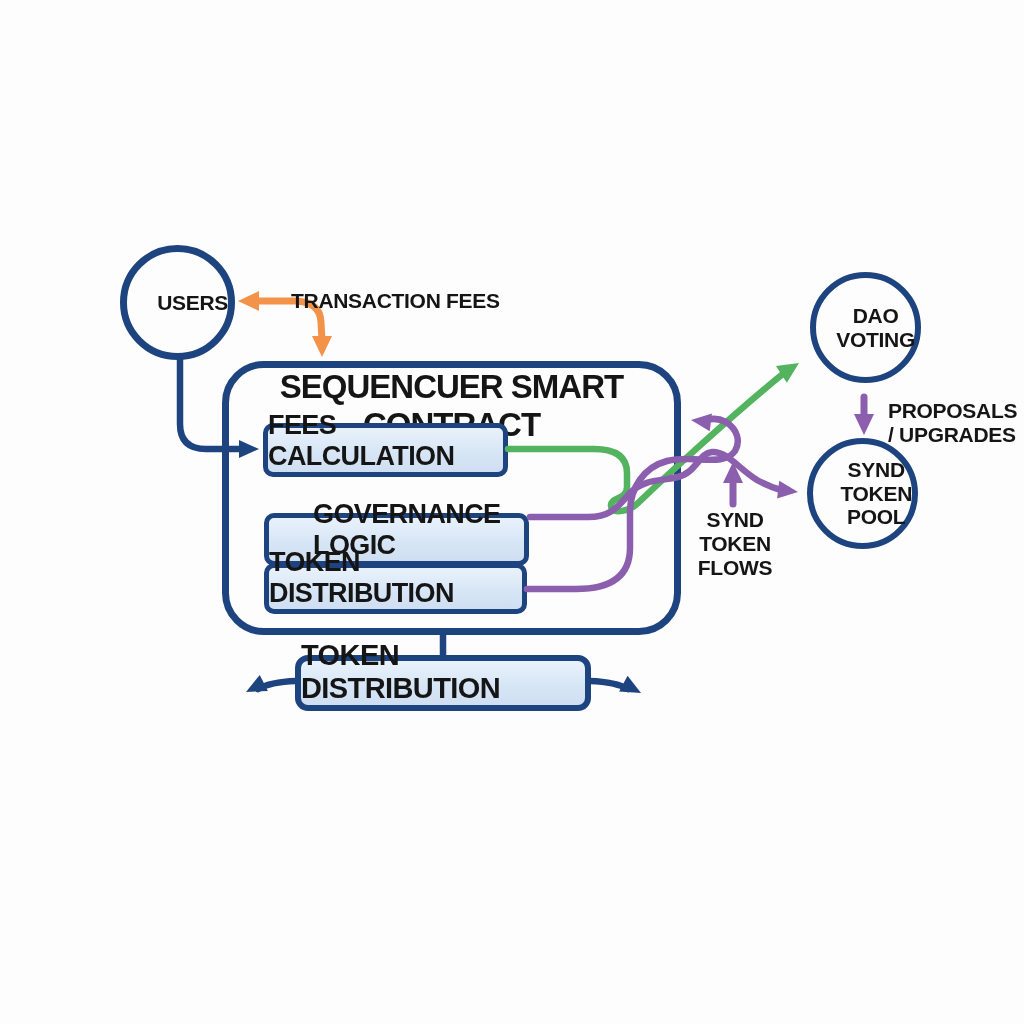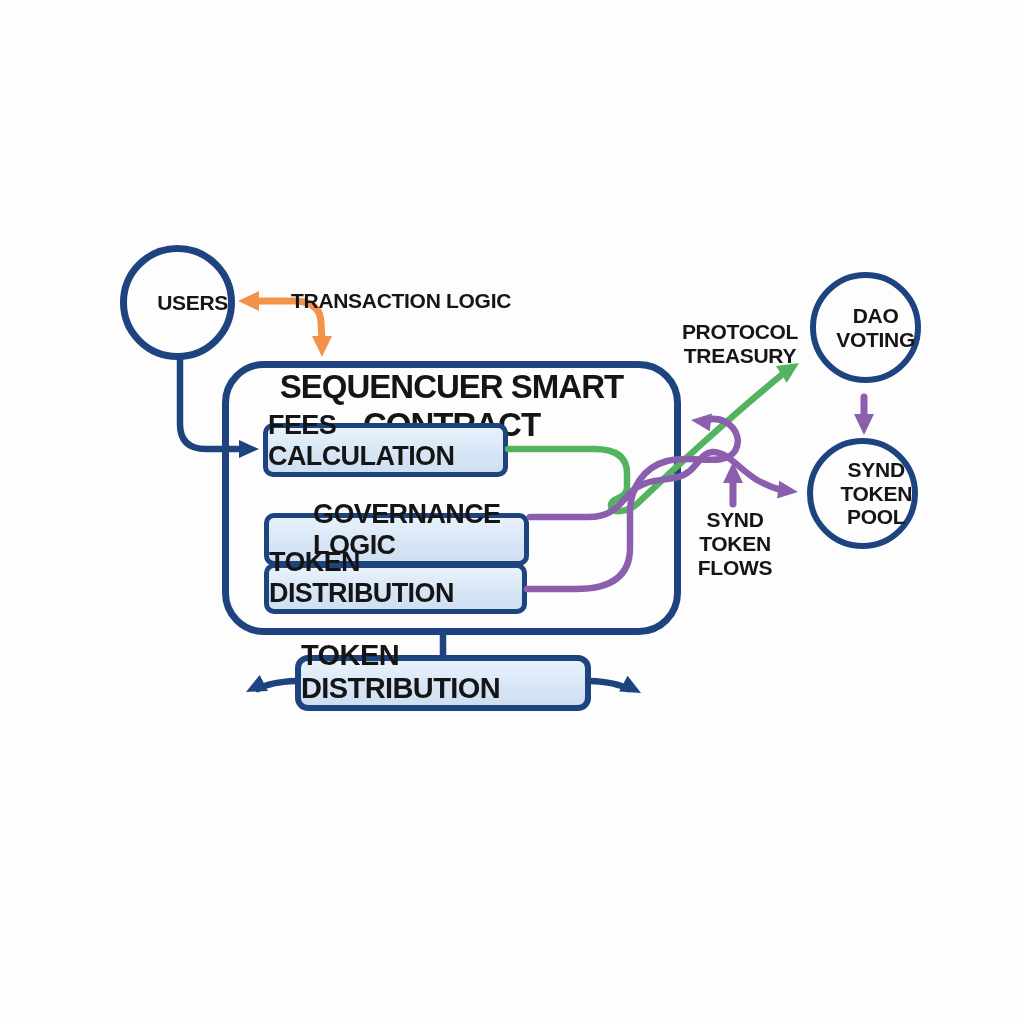--- a/index.html
+++ b/index.html
@@ -104,23 +104,23 @@
              C 694,454 723,468 735,451 C 741,441 737,429 726,422 Q 716,417 707,420" stroke-width="6.5" stroke="#8c5fae"></path>
     <polygon points="0,0 -20,-9 -20,9" transform="translate(691,420) rotate(187)" fill="#8c5fae"></polygon>
 
     <path d="M 864,397 V 418" stroke-width="7" stroke="#8c5fae"></path>
     <polygon points="0,0 -21,-10 -21,10" transform="translate(864,435) rotate(90)" fill="#8c5fae"></polygon>
 
     <path d="M 733,504 V 480" stroke-width="7" stroke="#8c5fae"></path>
     <polygon points="0,0 -21,-10 -21,10" transform="translate(733,462) rotate(-90)" fill="#8c5fae"></polygon>
   </svg>
 
-  <div class="elabel" style="left:291px;top:289px;font-size:21px;">TRANSACTION LOGIC</div>
+  <div class="elabel" style="left:291px;top:289px;font-size:21px;">TRANSACTION FEES</div>
 
-  <div class="elabel pre" style="left:680px;top:320px;width:120px;text-align:center;font-size:21px;">PROTOCOL
-TREASURY</div>
 
+  <div class="elabel pre" style="left:888px;top:399px;font-size:21px;">PROPOSALS
+/ UPGRADES</div>
 
   <div class="elabel pre" style="left:685px;top:508px;width:100px;text-align:center;font-size:21px;">SYND
 TOKEN
 FLOWS</div>
 
 </div>
 
 </body></html>

